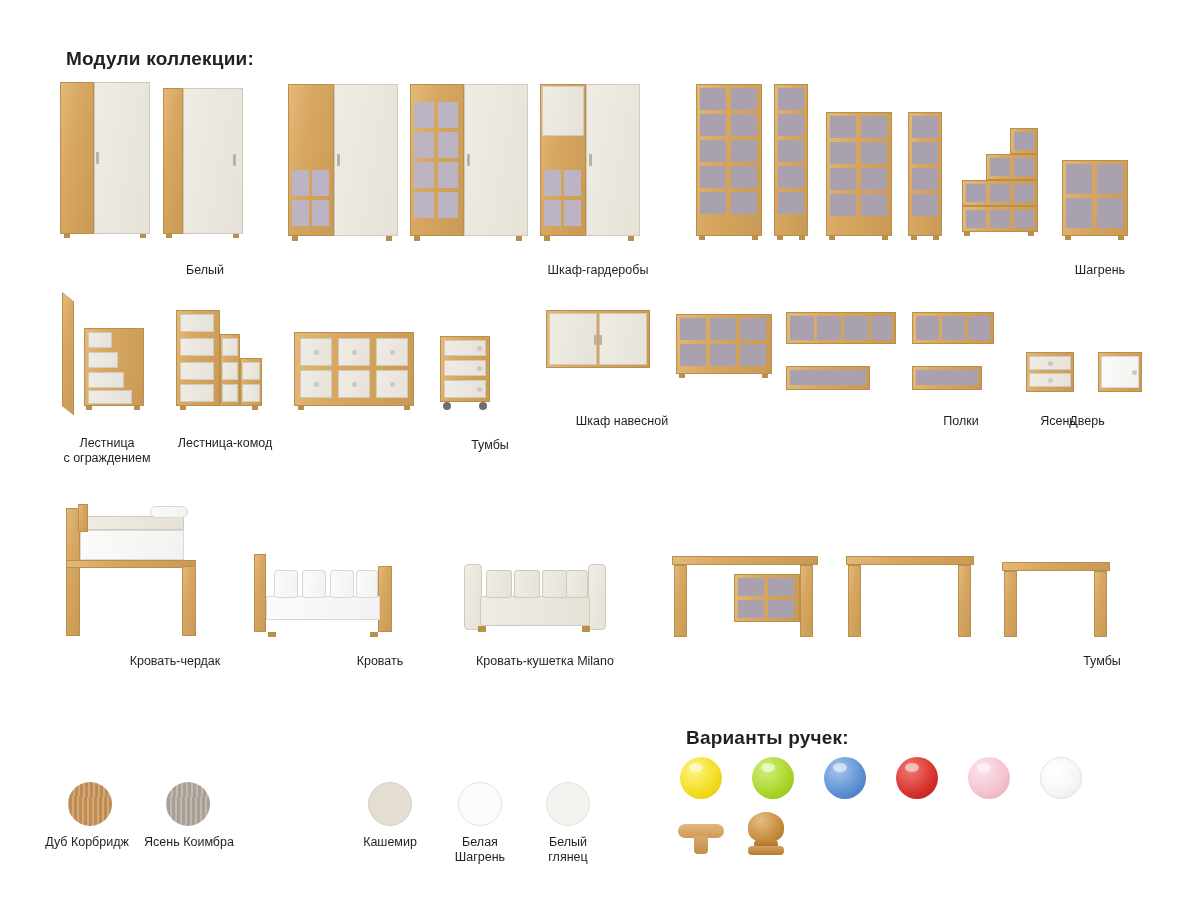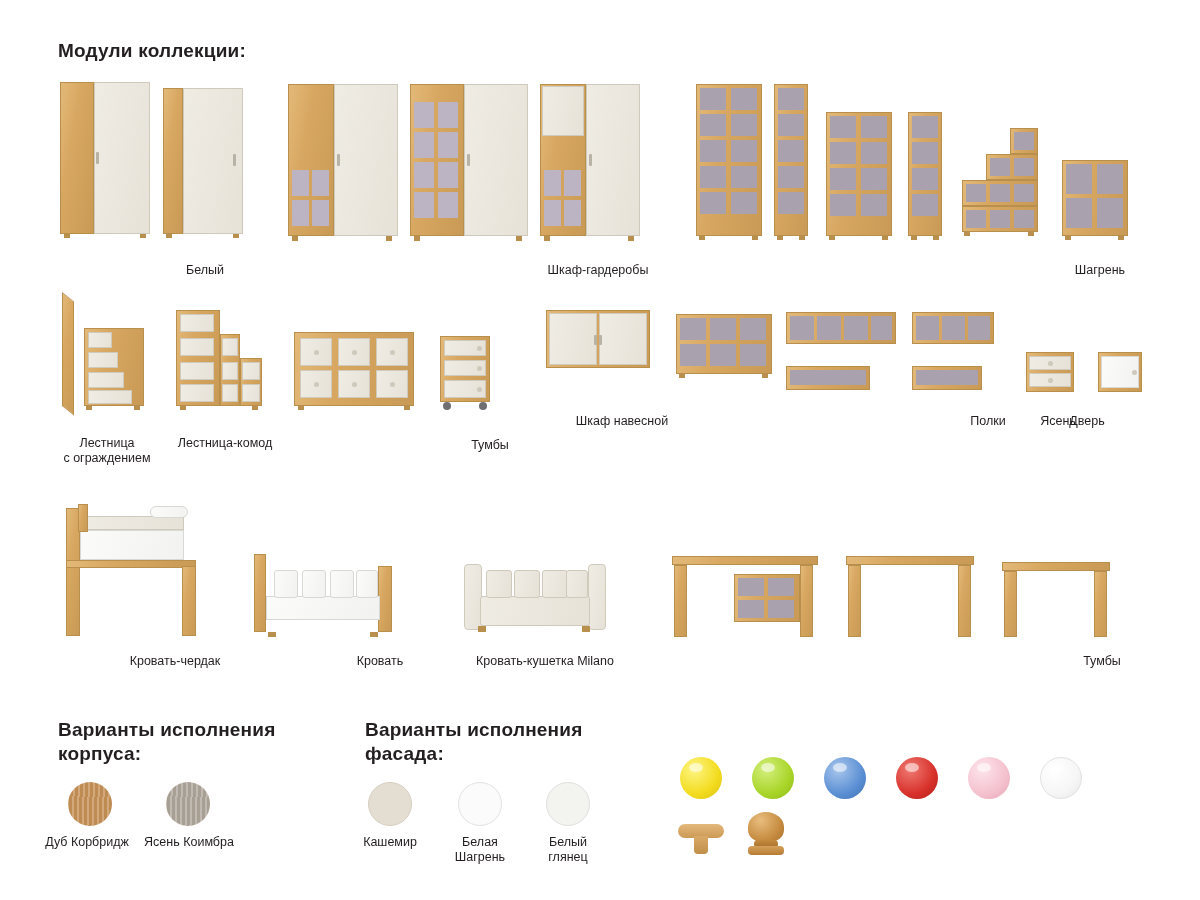--- a/index.html
+++ b/index.html
@@ -10,21 +10,21 @@
     color:#231f20;
     position:relative;
     overflow:hidden;
   }
   .page{position:relative;width:1200px;height:900px;}
 
   h1.section-title{
     position:absolute;
     font-size:19px;
     font-weight:bold;
-    margin:0;
+    margin:8px;
     letter-spacing:0.2px;
   }
   .cap{
     position:absolute;
     font-size:12.5px;
     text-align:center;
     line-height:15px;
     color:#231f20;
     white-space:pre-line;
   }
@@ -352,21 +352,21 @@
     <div class="item" style="left:786px;top:366px;width:84px;height:26px;">
       <div class="body-oak" style="position:absolute;left:0;top:0;width:84px;height:24px;"></div>
       <div class="inner-dark" style="position:absolute;left:4px;top:4px;width:76px;height:15px;"></div>
     </div>
 
     <div class="item" style="left:912px;top:366px;width:70px;height:26px;">
       <div class="body-oak" style="position:absolute;left:0;top:0;width:70px;height:24px;"></div>
       <div class="inner-dark" style="position:absolute;left:4px;top:4px;width:62px;height:15px;"></div>
     </div>
 
-    <div class="cap" style="left:940px;top:414px;width:96px;">Полки</div>
+    <div class="cap" style="left:913px;top:414px;width:96px;">Полки</div>
   </div>
 
   <div class="grp">
     <div class="item" style="left:1026px;top:352px;width:48px;height:42px;">
       <div class="body-oak" style="position:absolute;left:0;top:0;width:48px;height:40px;"></div>
       <div class="door-cream" style="position:absolute;left:3px;top:4px;width:42px;height:14px;"></div>
       <div class="door-cream" style="position:absolute;left:3px;top:21px;width:42px;height:14px;"></div>
       <div class="knob" style="left:22px;top:9px;width:5px;height:5px;"></div>
       <div class="knob" style="left:22px;top:26px;width:5px;height:5px;"></div>
     </div>
@@ -445,24 +445,23 @@
 
     <div class="item" style="left:1002px;top:562px;width:108px;height:80px;">
       <div class="body-oak" style="position:absolute;left:0px;top:0px;width:108px;height:9px;"></div>
       <div class="body-oak" style="position:absolute;left:2px;top:9px;width:13px;height:66px;"></div>
       <div class="body-oak" style="position:absolute;left:92px;top:9px;width:13px;height:66px;"></div>
     </div>
 
     <div class="cap" style="left:1042px;top:654px;width:120px;">Тумбы</div>
   </div>
 
-  <h1 class="section-title" style="left:58px;top:718px;width:260px;line-height:24px;">Варианты исполнения корпуса:</h1>
-
-  <h1 class="section-title" style="left:365px;top:718px;width:260px;line-height:24px;">Варианты исполнения фасада:</h1>
-
+
+
+  <h1 class="section-title" style="left:678px;top:718px;width:300px;line-height:24px;">Варианты ручек:</h1>
 
   <div class="swatch" style="left:68px;top:782px;background:#c8945a;
        background-image:repeating-linear-gradient(92deg,rgba(255,255,255,.20) 0 2px,rgba(120,80,35,.12) 2px 5px);"></div>
   <div class="sw-label" style="left:22px;top:835px;width:130px;">Дуб Корбридж</div>
 
   <div class="swatch" style="left:166px;top:782px;background:#b0a79c;
        background-image:repeating-linear-gradient(92deg,rgba(255,255,255,.22) 0 2px,rgba(110,104,96,.12) 2px 5px);"></div>
   <div class="sw-label" style="left:124px;top:835px;width:130px;">Ясень Коимбра</div>
 
   <div class="swatch" style="left:368px;top:782px;background:#e4ded2;border:1px solid #d6cfc1;"></div>

